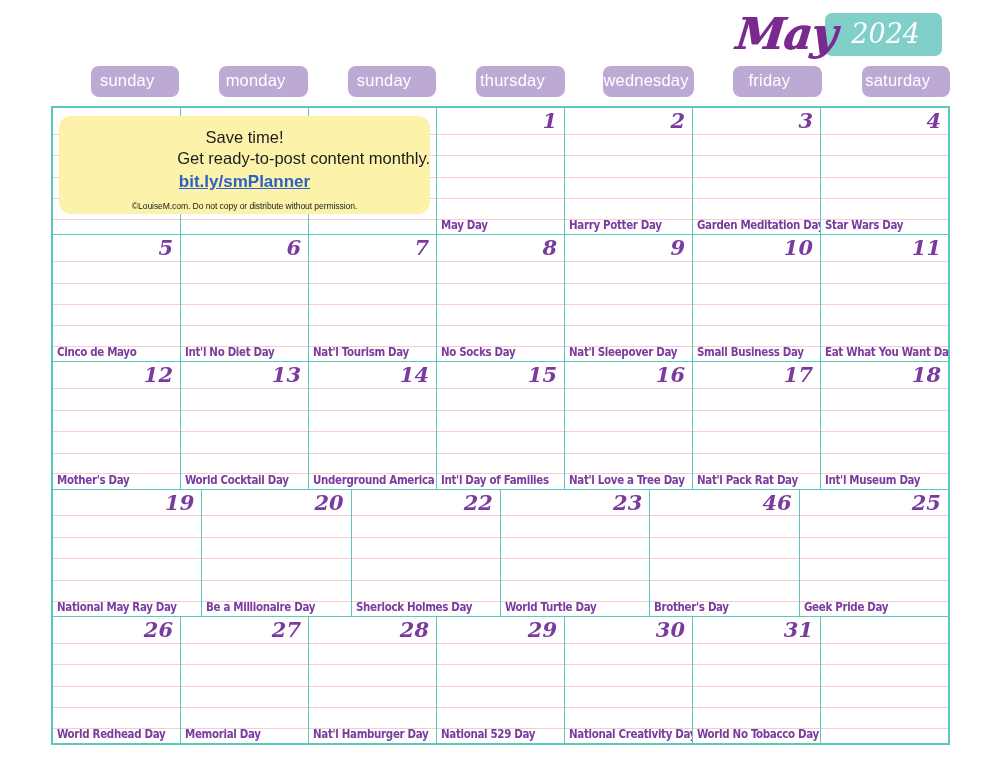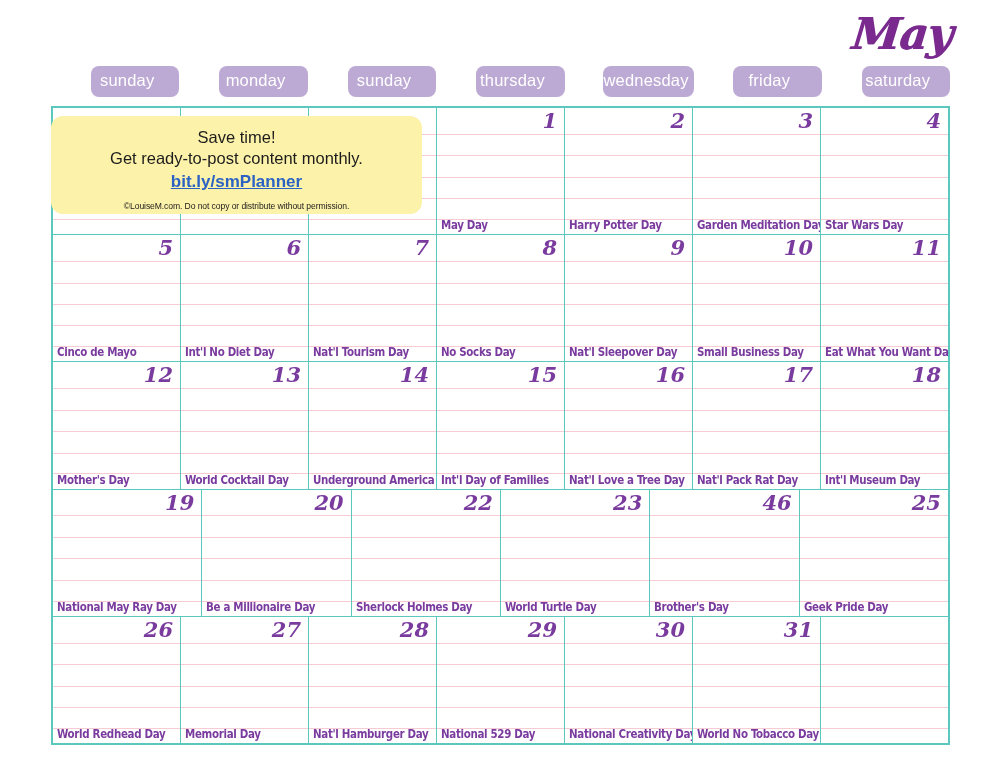--- a/index.html
+++ b/index.html
@@ -151,39 +151,40 @@
     font-weight: bold;
     white-space: nowrap;
     letter-spacing: -0.35px;
     transform: scaleX(0.93);
     transform-origin: left bottom;
   }
 
   
   .promo {
     position: absolute;
-    left: 51px;
+    left: 59px;
     top: 116px;
     width: 371px;
     height: 98px;
     background: #FCF2A9;
     border-radius: 12px;
     z-index: 20;
     text-align: center;
     padding-top: 11px;
   }
   .promo-line1 {
     font-size: 16.5px;
     line-height: 21px;
     color: #1d1d1d;
   }
   .promo-line2 {
     font-size: 16.5px;
     line-height: 21px;
     color: #1d1d1d;
+    text-align: right;
   }
   .promo-link {
     font-size: 17px;
     line-height: 23px;
     color: #2B62C4;
     text-decoration: underline;
     font-weight: bold;
     display: inline-block;
     margin-top: 1px;
   }
@@ -196,20 +197,21 @@
     letter-spacing: -0.1px;
   }
 </style>
 </head>
 <body>
 
 <div id="page">
 
   <div class="title-block">
     <span class="month-title">May</span>
+    <span class="year-badge">2024</span>
   </div>
 
   <div class="dow-row">
     <div class="dow-cell">
       <span class="dow-pill">sunday</span>
     </div>
     <div class="dow-cell">
       <span class="dow-pill">monday</span>
     </div>
     <div class="dow-cell">

